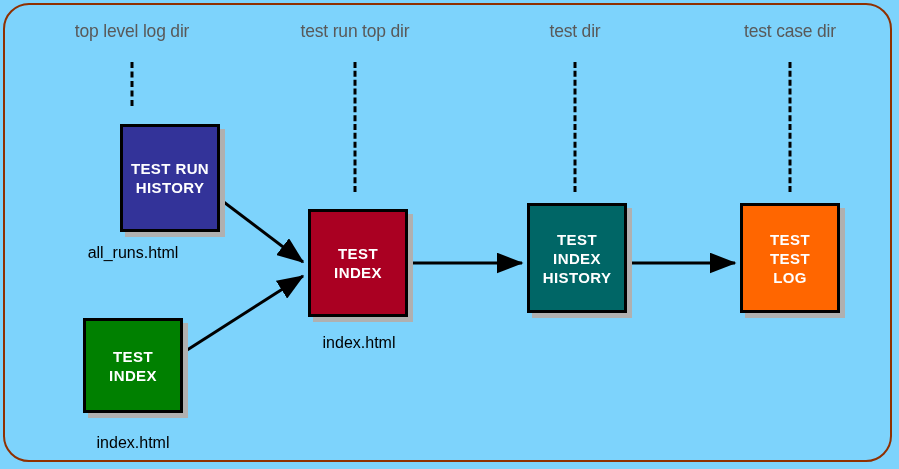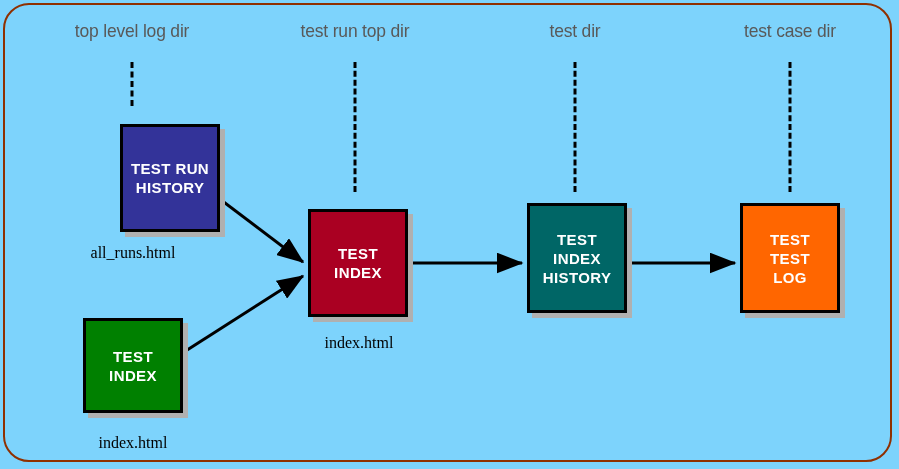--- a/index.html
+++ b/index.html
@@ -63,21 +63,21 @@
     align-items: center;
     justify-content: center;
     letter-spacing: 0.4px;
     box-shadow: 5px 5px 0 0 #b0b0b0;
   }
   .node .ln { display: block; white-space: nowrap; }
   
   .caption {
     position: absolute;
     color: #000000;
-    font-family: Liberation Serif, serif;
+    font-family: Liberation Sans, sans-serif;
     font-size: 16px;
     white-space: nowrap;
     transform: translateX(-50%);
   }
   #edges {
     position: absolute;
     left: 0;
     top: 0;
     width: 899px;
     height: 469px;

